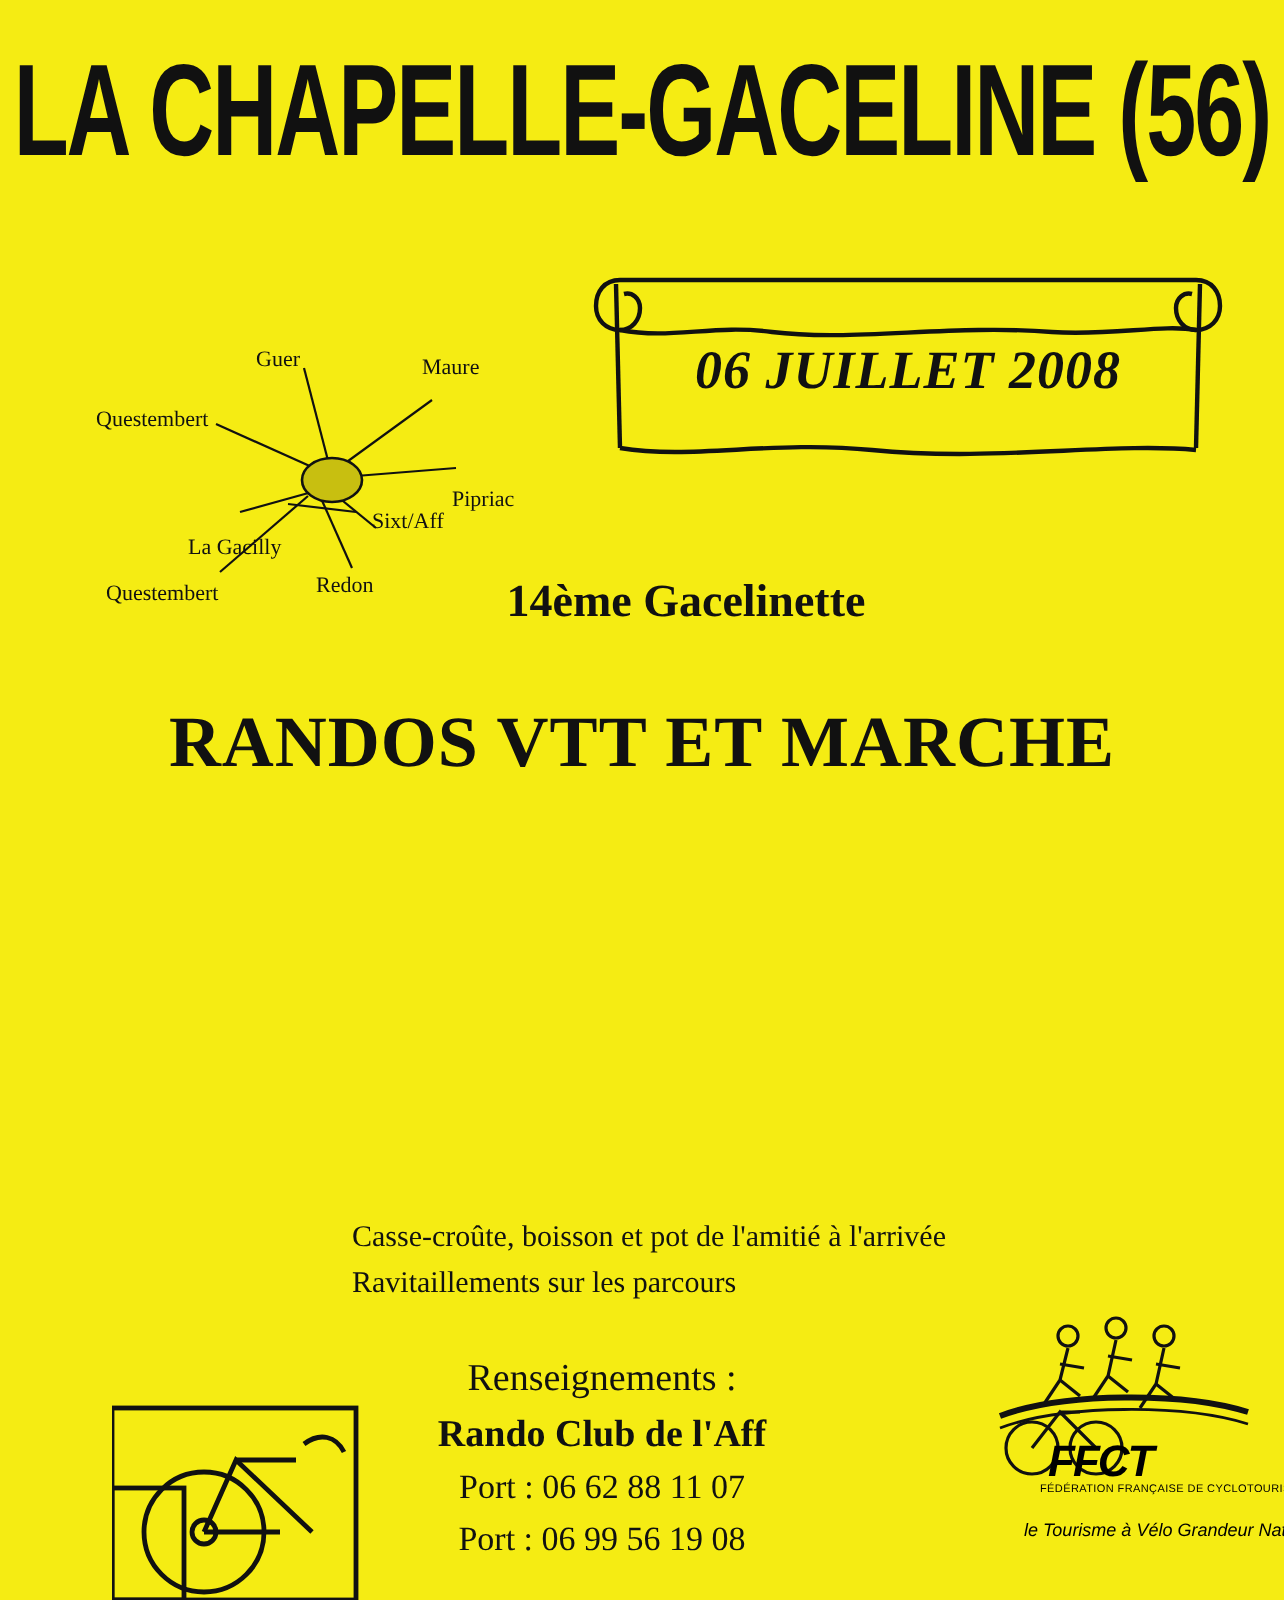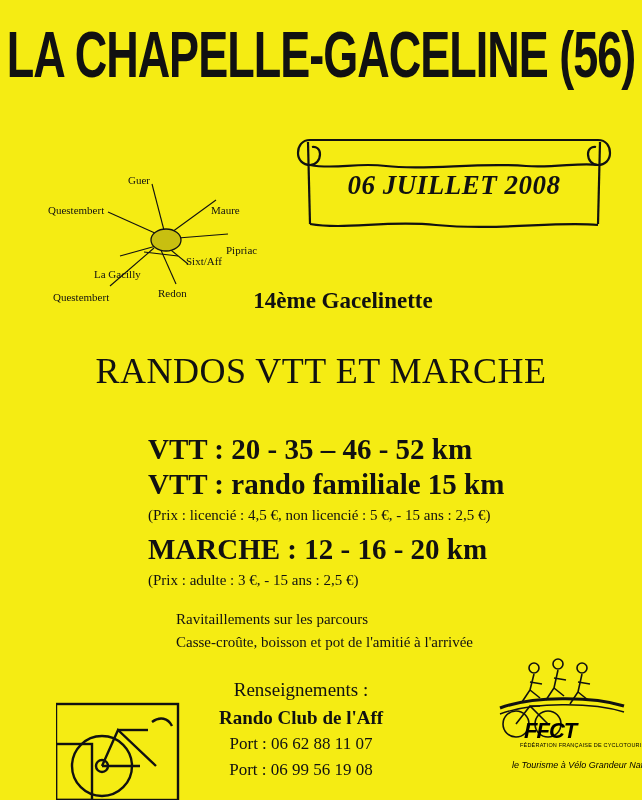--- a/index.html
+++ b/index.html
@@ -89,21 +89,21 @@
     padding-left: 44px;
     box-sizing: border-box;
   }
   .randos {
     position: absolute;
     top: 350px;
     left: 0;
     width: 642px;
     text-align: center;
     font-family: "Liberation Serif", serif;
-    font-weight: normal;
+    font-weight: bold;
     font-size: 36px;
     letter-spacing: 0.5px;
   }
 
   
   .courses {
     position: absolute;
     top: 432px;
     left: 148px;
     width: 440px;
@@ -220,21 +220,21 @@
         <line x1="130" y1="78" x2="180" y2="74"></line>
         <line x1="118" y1="86" x2="140" y2="104"></line>
         <line x1="112" y1="88" x2="128" y2="124"></line>
         <line x1="108" y1="86" x2="72" y2="96"></line>
         <line x1="106" y1="88" x2="62" y2="126"></line>
         <line x1="96" y1="92" x2="130" y2="96"></line>
       </g>
       <ellipse cx="118" cy="80" rx="15" ry="11" fill="#c8bf10" stroke="#111" stroke-width="1.3"></ellipse>
     </svg>
     <span class="map-label" style="left:80px;  top:14px;">Guer</span>
-    <span class="map-label" style="left:163px; top:44px;">Maure</span>
+    <span class="map-label" style="left:163px; top:18px;">Maure</span>
     <span class="map-label" style="left:0px;   top:44px;">Questembert</span>
     <span class="map-label" style="left:178px; top:84px;">Pipriac</span>
     <span class="map-label" style="left:46px;  top:87px;margin-top:21px;">La Gacilly</span>
     <span class="map-label" style="left:138px; top:95px;">Sixt/Aff</span>
     <span class="map-label" style="left:5px;   top:131px;">Questembert</span>
     <span class="map-label" style="left:110px; top:127px;">Redon</span>
   </div>
 
   <div class="scroll">
     <svg width="316" height="126" viewBox="0 0 316 126">
@@ -248,31 +248,24 @@
         <path d="M14,98 C50,104 90,94 140,99 C200,105 260,95 302,99"></path>
       </g>
     </svg>
     <div class="scroll-date">06 JUILLET 2008</div>
   </div>
 
   <div class="edition">14ème Gacelinette</div>
 
   <div class="randos">RANDOS VTT ET MARCHE</div>
 
-  <div class="courses">
-    <div class="course-line">VTT : 20 - 35 – 46 - 52 km</div>
-    <div class="course-line">VTT : rando familiale 15 km</div>
-    <div class="price-line">(Prix : licencié : 4,5 €, non licencié : 5 €, - 15 ans : 2,5 €)</div>
-    <div class="course-line">MARCHE : 12 - 16 - 20 km</div>
-    <div class="price-line">(Prix : adulte : 3 €, - 15 ans : 2,5 €)</div>
-  </div>
 
   <div class="infos">
+    <div>Casse-croûte, boisson  et pot de l'amitié à l'arrivée</div>
     <div>Ravitaillements sur les parcours</div>
-    <div>Casse-croûte, boisson  et pot de l'amitié à l'arrivée</div>
   </div>
 
   <div class="contact">
     <div class="c-title">Renseignements :</div>
     <div class="c-club">Rando Club de l'Aff</div>
     <div class="c-phone">Port : 06 62 88 11 07</div>
     <div class="c-phone">Port : 06 99 56 19 08</div>
   </div>
 
   <div class="ffct">

